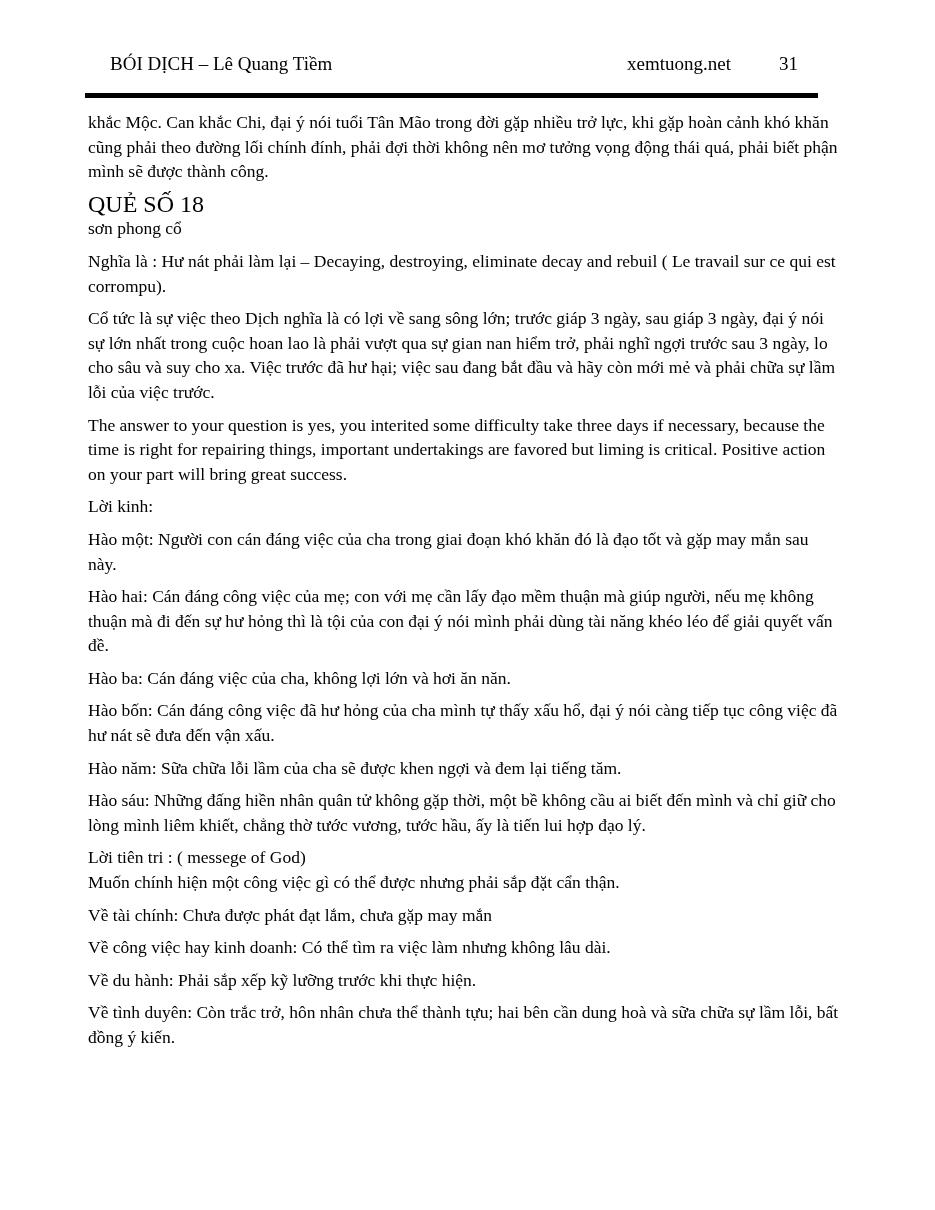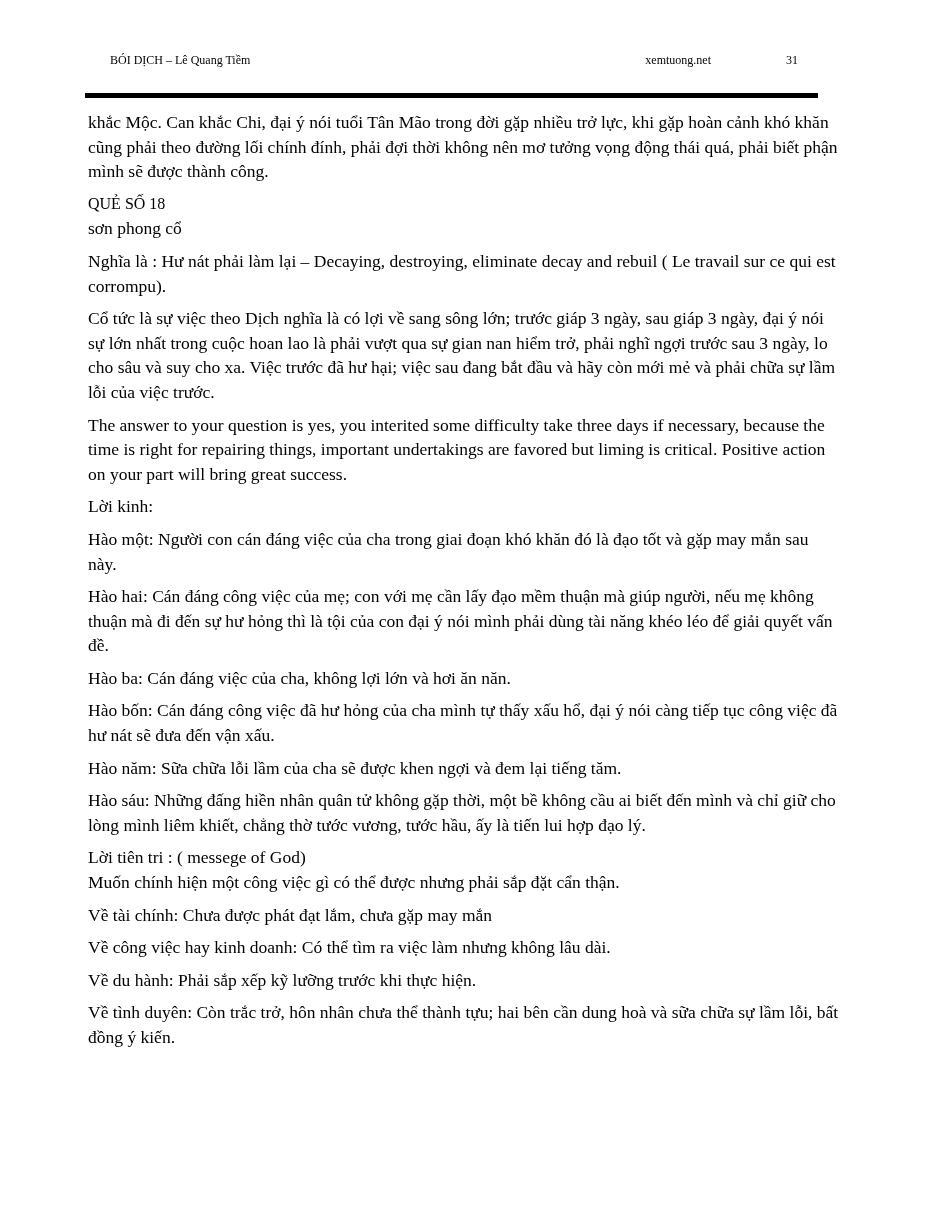--- a/index.html
+++ b/index.html
@@ -17,26 +17,26 @@
     overflow: hidden;
   }
   .header {
     position: absolute;
     top: 53px;
     left: 110px;
     width: 688px;
     display: flex;
     justify-content: space-between;
     align-items: baseline;
-    font-size: 12px;
+    font-size: 19px;
   }
   .header-right {
     display: flex;
     align-items: center;
-    gap: 75px;
+    gap: 48px;
   }
   .rule {
     position: absolute;
     top: 93px;
     left: 85px;
     width: 733px;
     height: 5px;
     background: #000000;
   }
   .content {
@@ -47,21 +47,21 @@
     font-size: 17.5px;
     line-height: 24.6px;
   }
   .content p {
     margin: 0 0 8px 0;
   }
   .content p.tight {
     margin-bottom: 0;
   }
   .content p.heading {
-    font-size: 16px;
+    font-size: 24px;
   }
 </style>
 </head>
 <body>
 
 <div class="page">
 
   <div class="header">
     <span>BÓI DỊCH – Lê Quang Tiềm</span>
     <span class="header-right">

